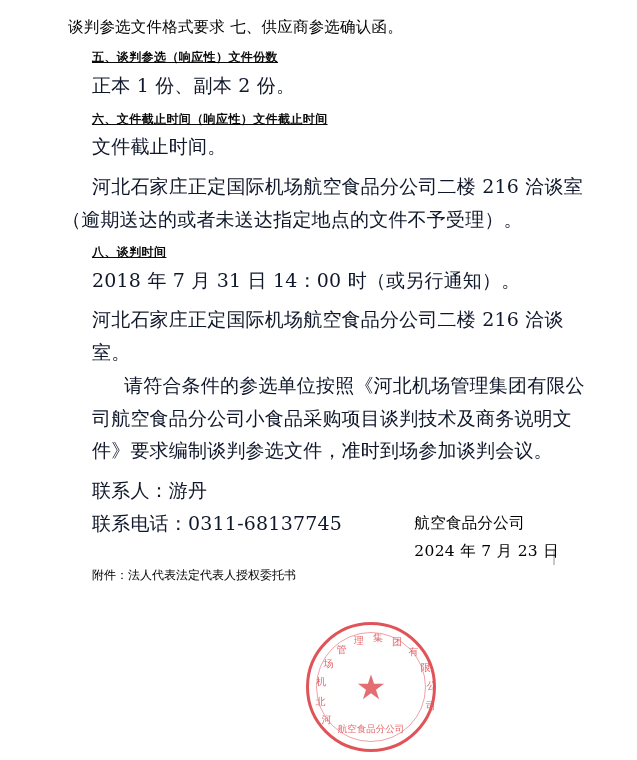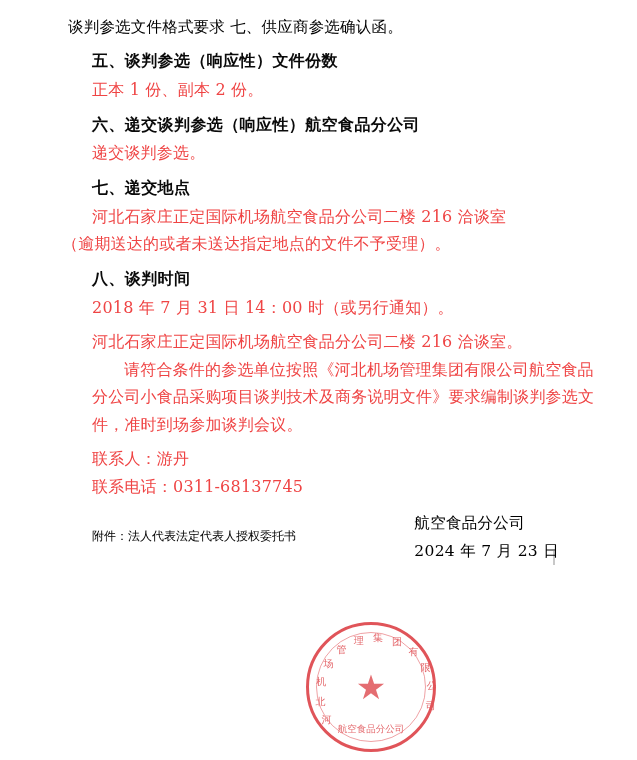--- a/index.html
+++ b/index.html
@@ -15,32 +15,33 @@
     overflow: hidden;
   }
   .page {
     position: relative;
     width: 637px;
     height: 628px;
     box-sizing: border-box;
     padding: 14px 42px 0 62px;
   }
   .line {
-    font-size: 16px;
+    font-size: 19px;
     line-height: 1.72;
     letter-spacing: 0.2px;
     white-space: pre-wrap;
-    color: #ef4444;
+    color: #0f172a;
   }
   .heading {
     font-weight: bold;
-    font-size: 16px;
+    font-size: 12px;
     line-height: 1.8;
     letter-spacing: 0.4px;
     color: #0a0a0a;
+    text-decoration: underline;
   }
   .indent1 { text-indent: 0; padding-left: 30px; }
   .indent-body { padding-left: 30px; }
   .indent-para { padding-left: 30px; text-indent: 32px; }
   .first-line {
     font-size: 15.5px;
     line-height: 1.7;
     padding-left: 6px;
     letter-spacing: 0.2px;
   }
@@ -137,26 +138,25 @@
 
   <div class="first-line">谈判参选文件格式要求  七、供应商参选确认函。</div>
 
   <div class="gap-sm"></div>
 
   <div class="heading indent1">五、谈判参选（响应性）文件份数</div>
   <div class="line indent-body">正本 1 份、副本 2 份。</div>
 
   <div class="gap-sm"></div>
 
-  <div class="heading indent1">六、递交谈判参选（响应性）航空食品分公司</div>
-  <div class="line indent-body">递交谈判参选。</div>
-
-  <div class="gap-sm"></div>
-
-  <div class="heading indent1">七、递交地点</div>
+  <div class="heading indent1">六、文件截止时间（响应性）文件截止时间</div>
+  <div class="line indent-body">文件截止时间。</div>
+
+  <div class="gap-sm"></div>
+
   <div class="line indent-body">河北石家庄正定国际机场航空食品分公司二楼 216 洽谈室</div>
   <div class="line">（逾期送达的或者未送达指定地点的文件不予受理）。</div>
 
   <div class="gap-sm"></div>
 
   <div class="heading indent1">八、谈判时间</div>
   <div class="line indent-body">2018 年 7 月 31 日 14：00 时（或另行通知）。</div>
 
   <div class="gap-sm"></div>
 

